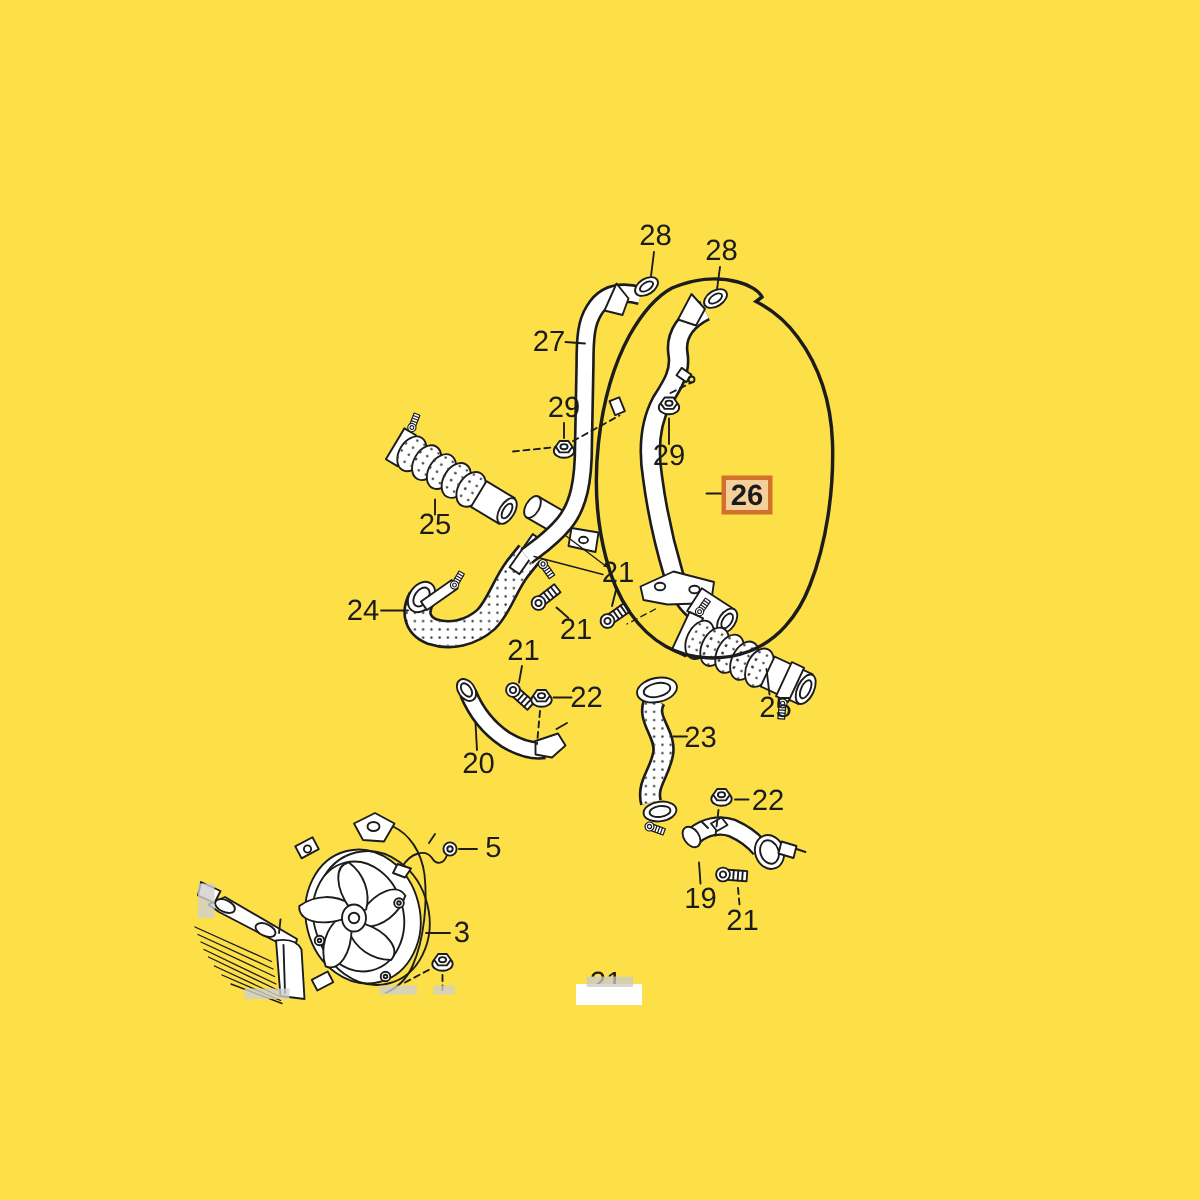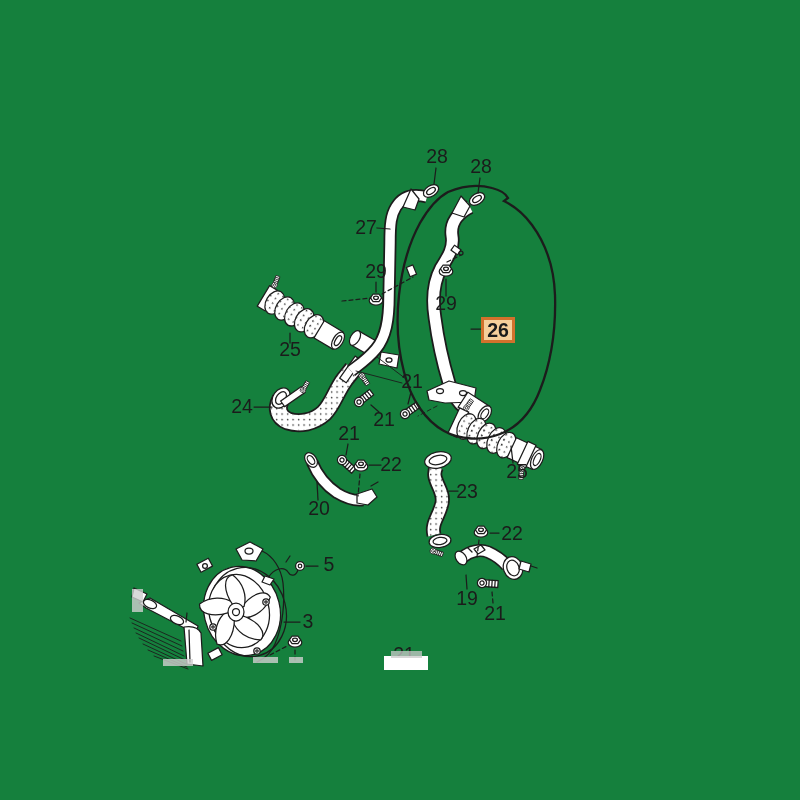--- a/index.html
+++ b/index.html
@@ -1,16 +1,16 @@
 <!DOCTYPE html>
 <html style="--line: #1c1c1c;"><head>
 <meta charset="utf-8">
 <style>
   html,body{margin:0;padding:0;background:#fff;}
-  #canvas{position:relative;width:800px;height:800px;background:#15803d;overflow:hidden;
+  #canvas{position:relative;width:800px;height:800px;background:#fde047;overflow:hidden;
           font-family:"Liberation Sans",sans-serif;}
   svg{position:absolute;inset:0;}
   .ln{stroke:var(--line,#1c1c1c);fill:none;stroke-width:1.25;stroke-linecap:round;stroke-linejoin:round;}
   .thin{stroke-width:.9;}
   .fw{fill:#ffffff;stroke:var(--line,#1c1c1c);stroke-width:1.25;stroke-linejoin:round;}
   .dash{stroke-dasharray:4 3;}
   .callout{font:19.5px "Liberation Sans",sans-serif;fill:#1b1b1b;}
   .loop{stroke:var(--line,#1c1c1c);fill:none;stroke-width:2.3;}
 </style>
 </head>

